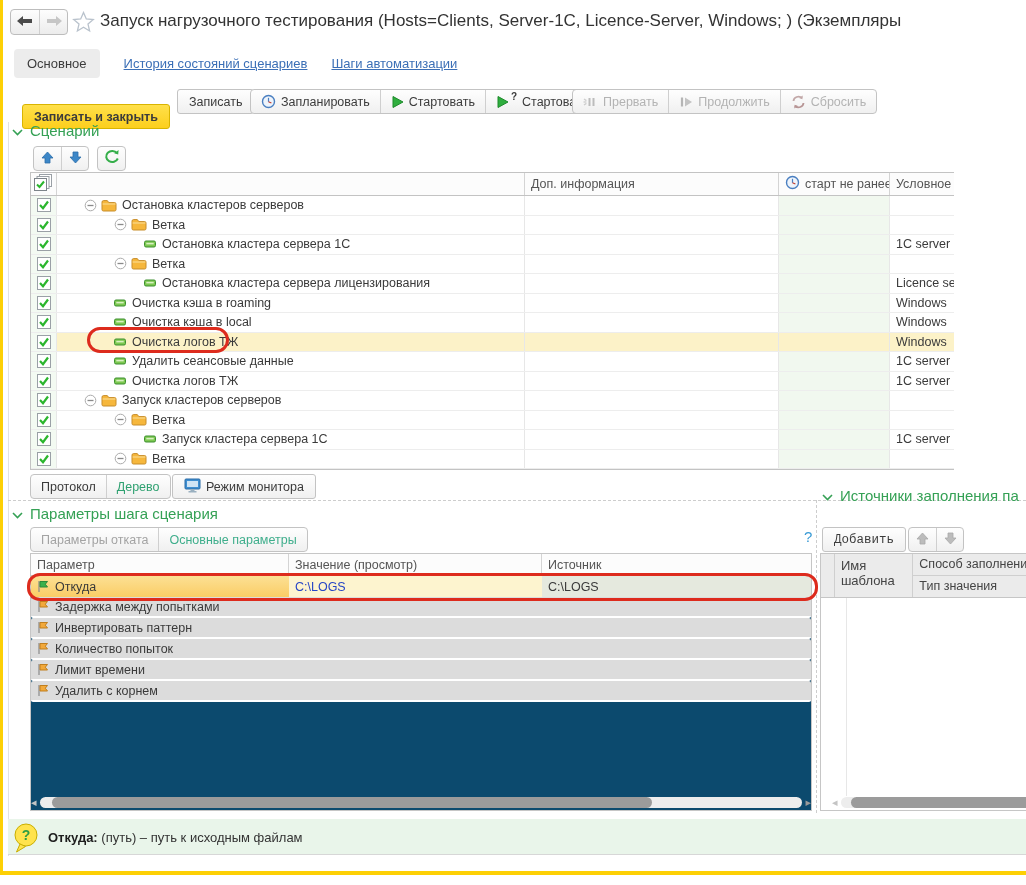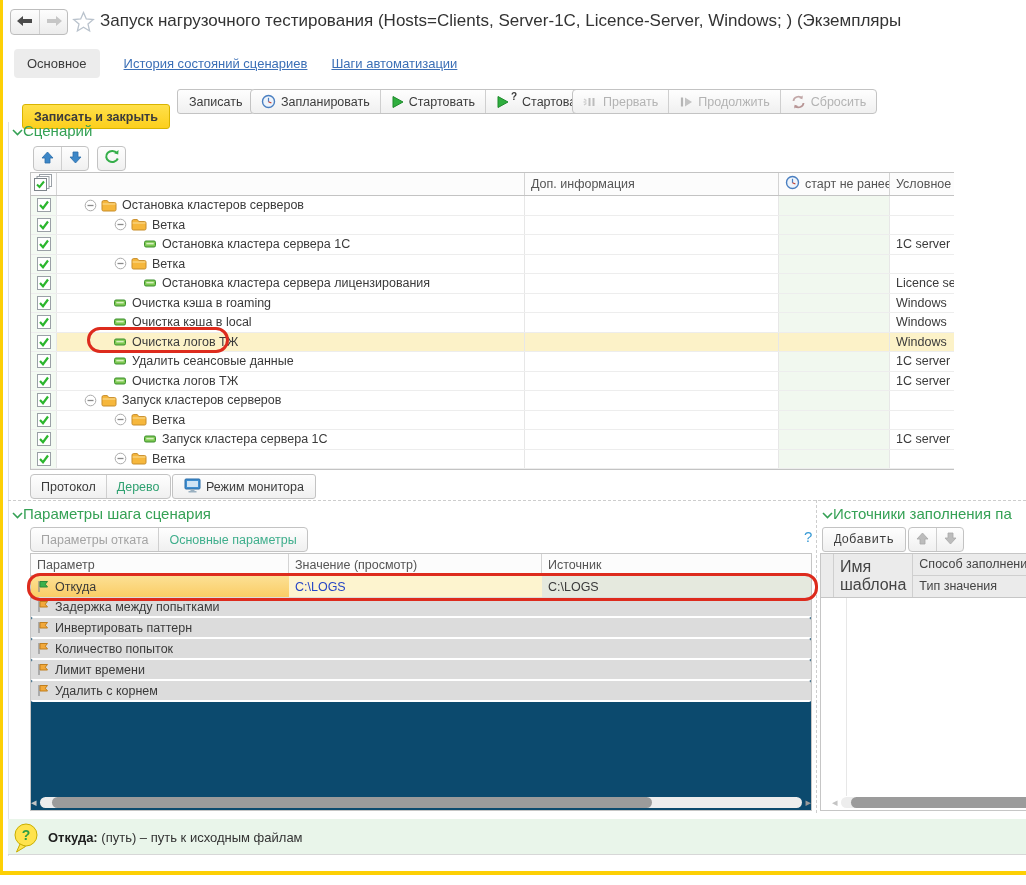--- a/index.html
+++ b/index.html
@@ -34,21 +34,21 @@
          background:linear-gradient(#fefefe,#f0f0f0); border:1px solid #c3c3c3; border-radius:3px;
          font-size:12.5px; color:#3b3b3b; white-space:nowrap; }
   .btn-primary { background:linear-gradient(#ffe04a,#fccf1d); border-color:#d9b400; font-weight:bold; }
   .btn-group { display:inline-flex; border:1px solid #c3c3c3; border-radius:4px; background:linear-gradient(#fefefe,#f0f0f0); }
   .seg { display:inline-flex; align-items:center; gap:5px; height:23px; padding:0 10px; font-size:12.5px; color:#3b3b3b; white-space:nowrap; }
   .seg + .seg { border-left:1px solid #cfcfcf; }
   .grp-disabled .seg { color:#b3b3b3; }
   .q-sup { font-size:10px; font-weight:bold; color:#3b3b3b; position:relative; top:-5px; margin-left:-3px; }
 
   
-  .sec-h { display:flex; align-items:center; color:#35a155; font-size:15px; white-space:nowrap; }
+  .sec-h { display:flex; align-items:center; gap:7px; color:#35a155; font-size:15px; white-space:nowrap; }
 
   
   .ico-group { display:inline-flex; border:1px solid #c3c3c3; border-radius:4px; background:linear-gradient(#fefefe,#f0f0f0); }
   .ico-btn { width:27px; height:23px; display:flex; align-items:center; justify-content:center; }
   .ico-btn + .ico-btn { border-left:1px solid #cfcfcf; }
   .ico-single { width:29px; height:25px; display:flex; align-items:center; justify-content:center;
                 border:1px solid #c3c3c3; border-radius:4px; background:linear-gradient(#fefefe,#f0f0f0); }
 
   
   .ttable { left:30px; top:172px; width:924px; height:298px; border:1px solid #c3c3c3; border-right:none; background:#fff; overflow:hidden; }
@@ -81,27 +81,27 @@
   .prow.gray { background:#dcdcdc; border-bottom:2px solid #fff; border-radius:2px;gap:28px; }
   .prow.sel .pc1 { background:linear-gradient(#fce094,#facd66); }
   .prow.sel .pc2 { background:#fdf4cf; color:#2746c6; }
   .prow.sel .pc3 { background:#e5e9de; }
   .params-tabs { left:30px; top:527px; }
   .params-tabs .seg { color:#a3a3a3; }
   .params-tabs .seg.on { color:#3fae8c; }
   .help-q { left:804px; top:528px; font-size:15px; color:#3a9bd5; }
 
   
-  .fs-title { left:822px; top:505px; width:204px; overflow:hidden;text-align:center; }
+  .fs-title { left:822px; top:487px; width:204px; overflow:hidden;text-align:center; }
   .fs-add { left:822px; top:527px;font-family:Liberation Mono, monospace; }
   .fs-updown { left:908px; top:527px; }
   .ftable { left:820px; top:553px; width:220px; height:258px; border:1px solid #c6c6c6; border-right:none; background:#fff; overflow:hidden; }
   .fhead { display:flex; height:44px; border-bottom:1px solid #c6c6c6; background:#ebebeb; }
   .f0 { width:25px; border-right:1px solid #cfcfcf; }
-  .f1 { width:135px; border-right:1px solid #cfcfcf; padding:4px 6px; font-size:16px; color:#444; }
+  .f1 { width:135px; border-right:1px solid #cfcfcf; padding:4px 6px; font-size:13px; color:#444; }
   .f2 { flex:1; display:flex; flex-direction:column; }
   .f2 > div { height:22px; display:flex; align-items:center; padding:0 6px; font-size:12.5px; color:#444; white-space:nowrap; }
   .f2 > div:first-child { border-bottom:1px solid #cfcfcf; }
   .fbody { height:198px; border-left:25px solid transparent; box-shadow:inset 1px 0 0 #e7e7e7; }
 
   
   .hscroll { display:flex; align-items:center; gap:3px; height:15px; }
   .sb-arrow { font-size:11px; color:#9a9a9a; line-height:1; }
   .sb-arrow.dim { color:#c4c4c4; }
   .sb-track { position:relative; flex:1; height:11px; background:#ededed; border-radius:6px; }

